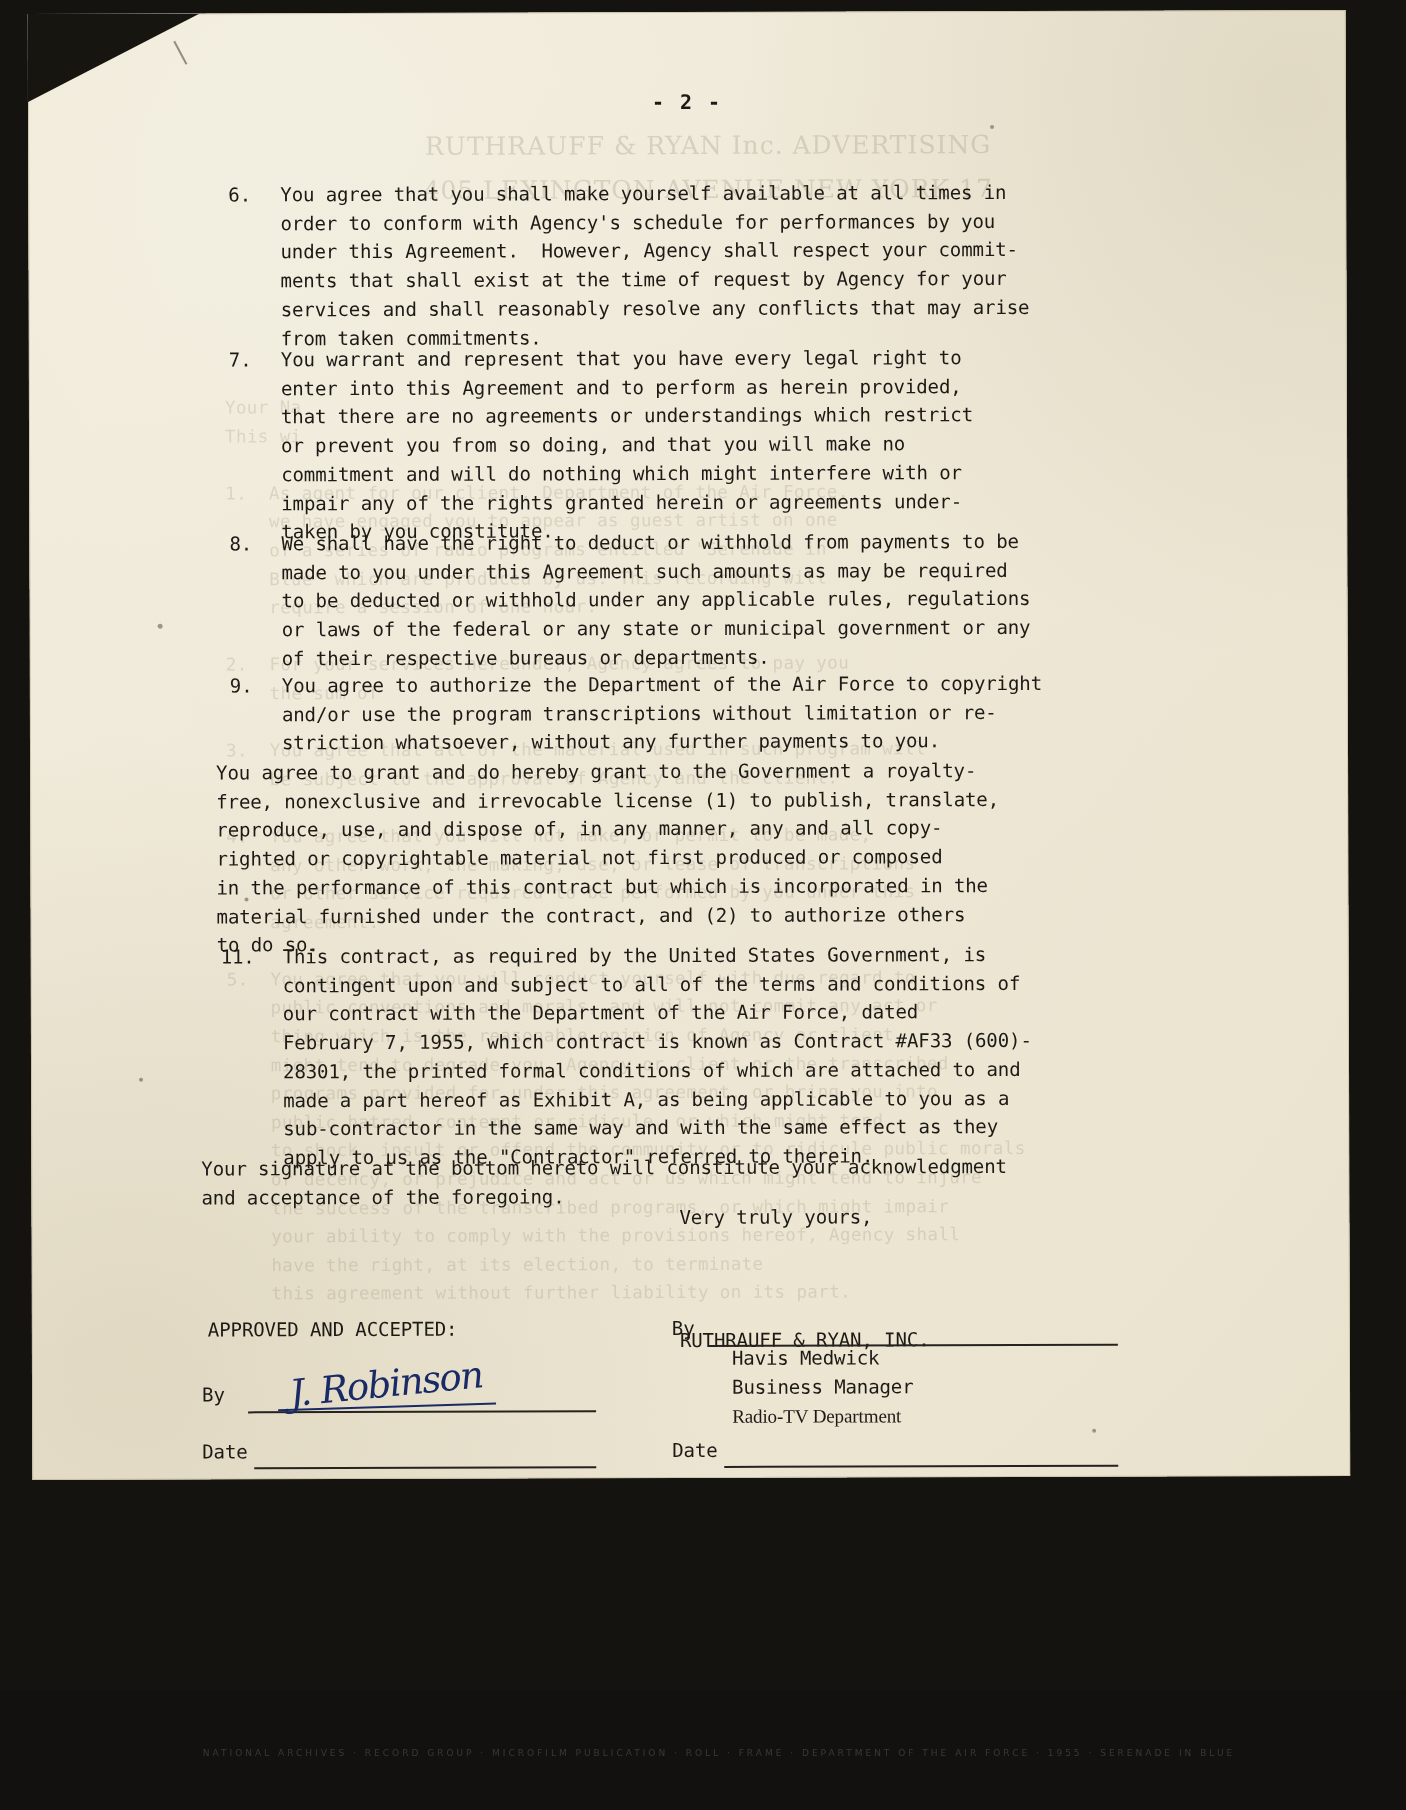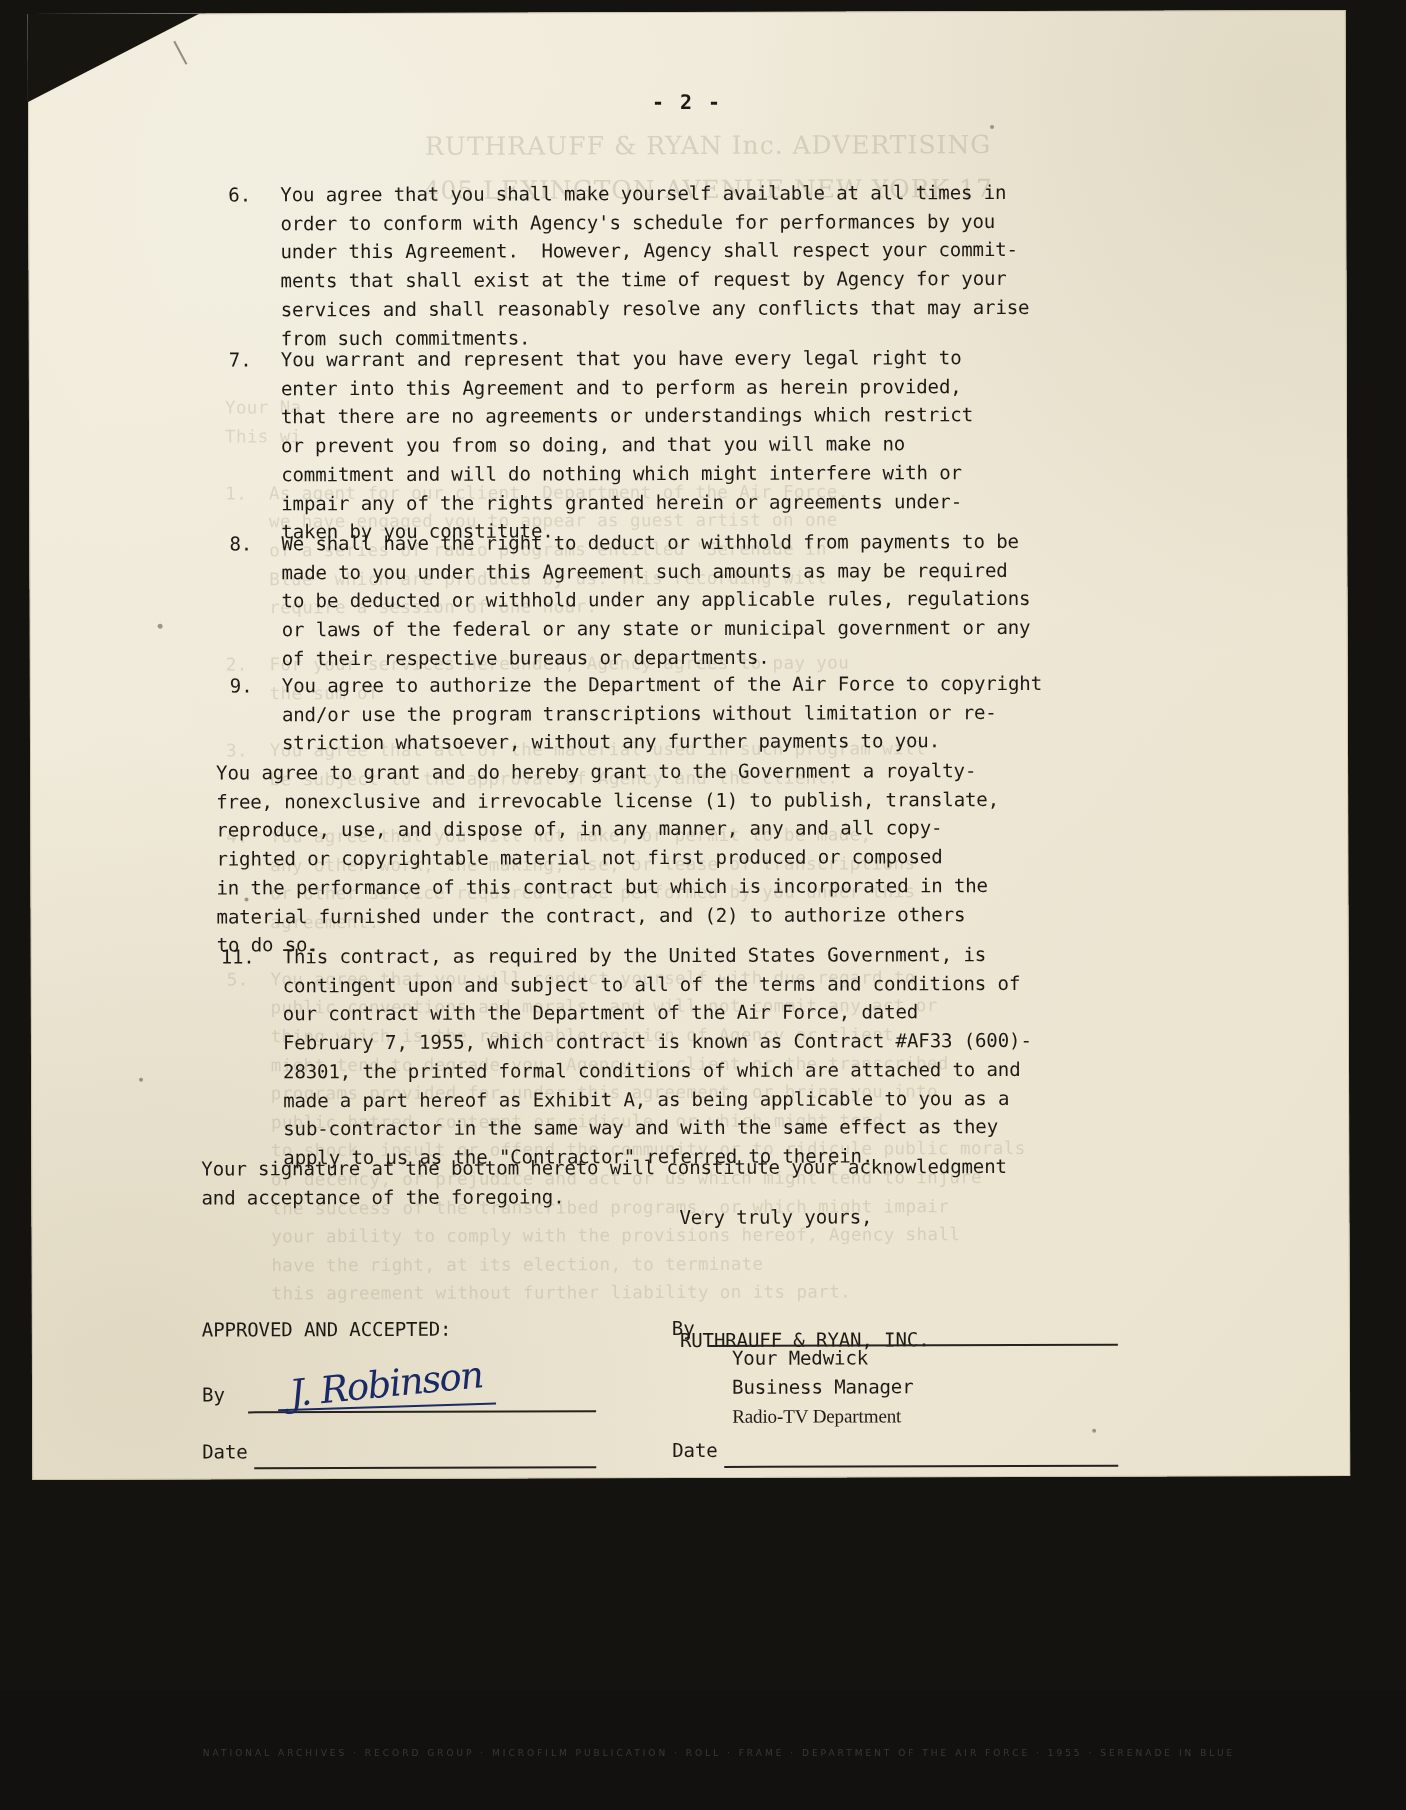--- a/index.html
+++ b/index.html
@@ -261,21 +261,21 @@
 
     <div id="page-number">- 2 -</div>
 
     <div class="clause" style="left:196px; top:168px;">
       <div class="clause-number">6.</div>
       <div class="clause-body"><span>You agree that you shall make yourself available at all times in</span>
 <span>order to conform with Agency's schedule for performances by you</span>
 <span>under this Agreement.  However, Agency shall respect your commit-</span>
 <span>ments that shall exist at the time of request by Agency for your</span>
 <span>services and shall reasonably resolve any conflicts that may arise</span>
-<span>from such commitments.</span></div>
+<span>from taken commitments.</span></div>
     </div>
 
     <div class="clause" style="left:196px; top:333px;">
       <div class="clause-number">7.</div>
       <div class="clause-body"><span>You warrant and represent that you have every legal right to</span>
 <span>enter into this Agreement and to perform as herein provided,</span>
 <span>that there are no agreements or understandings which restrict</span>
 <span>or prevent you from so doing, and that you will make no</span>
 <span>commitment and will do nothing which might interfere with or</span>
 <span>impair any of the rights granted herein or agreements under-</span>
@@ -319,29 +319,29 @@
 <span>sub-contractor in the same way and with the same effect as they</span>
 <span>apply to us as the "Contractor" referred to therein.</span></div>
     </div>
 
     <div class="para-block" style="left:170px; top:1142px;">Your signature at the bottom hereto will constitute your acknowledgment
 and acceptance of the foregoing.</div>
 
     <div class="sig-text" style="left:648px; top:1192px;">Very truly yours,</div>
     <div class="sig-text" style="left:648px; top:1315px;">RUTHRAUFF &amp; RYAN, INC.</div>
 
-    <div class="sig-text" style="left:170px; top:1303px;">APPROVED AND ACCEPTED:</div>
+    <div class="sig-text" style="left:176px; top:1303px;">APPROVED AND ACCEPTED:</div>
     <div class="sig-text" style="left:170px; top:1368px;">By</div>
     <div class="sig-text" style="left:170px; top:1425px;">Date</div>
     <div class="rule-line" style="left:216px; top:1398px; width:348px;"></div>
     <div class="rule-line" style="left:222px; top:1454px; width:342px;"></div>
 
     <div class="sig-text" style="left:640px; top:1303px;">By</div>
     <div class="rule-line" style="left:676px; top:1333px; width:410px;"></div>
-    <div class="sig-text" style="left:700px; top:1333px;">Your Medwick</div>
+    <div class="sig-text" style="left:700px; top:1333px;">Havis Medwick</div>
     <div class="sig-text" style="left:700px; top:1362px;">Business Manager</div>
     <div class="sig-text" style="left:700px; top:1391px;font-family:Liberation Serif, serif;">Radio-TV Department</div>
     <div class="sig-text" style="left:640px; top:1425px;">Date</div>
     <div class="rule-line" style="left:692px; top:1454px; width:394px;"></div>
 
     <div id="signature-ink">J. Robinson</div>
     <div id="signature-underscore"></div>
 
   </div>
 

